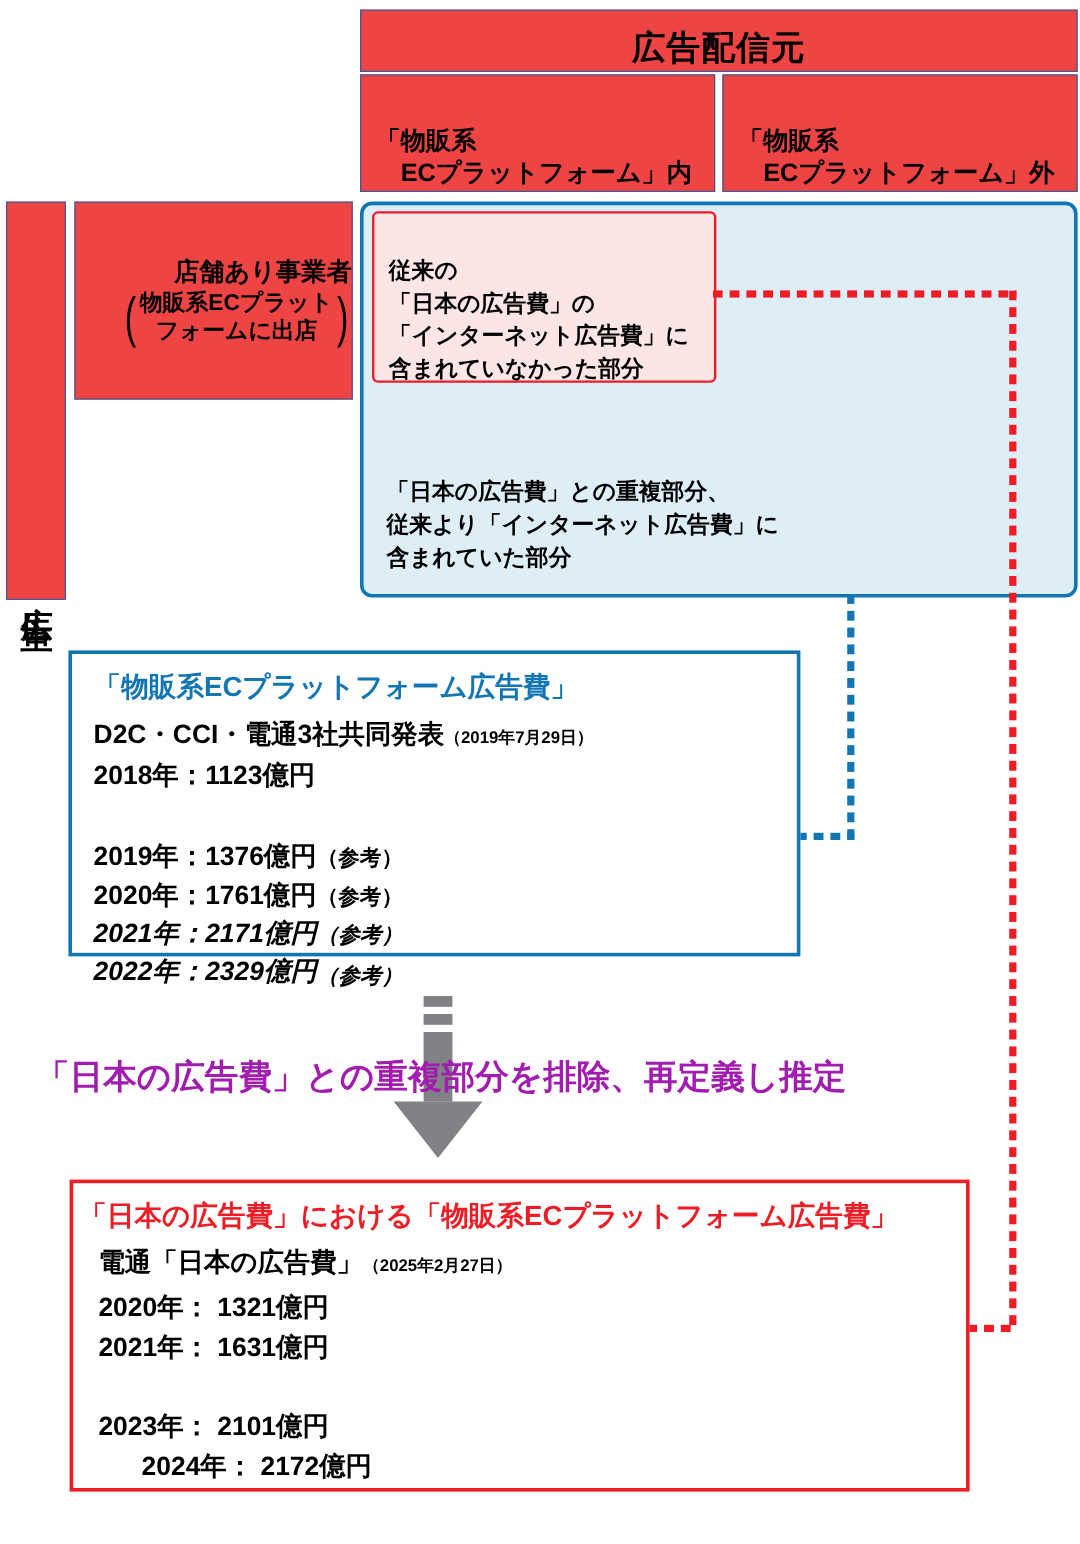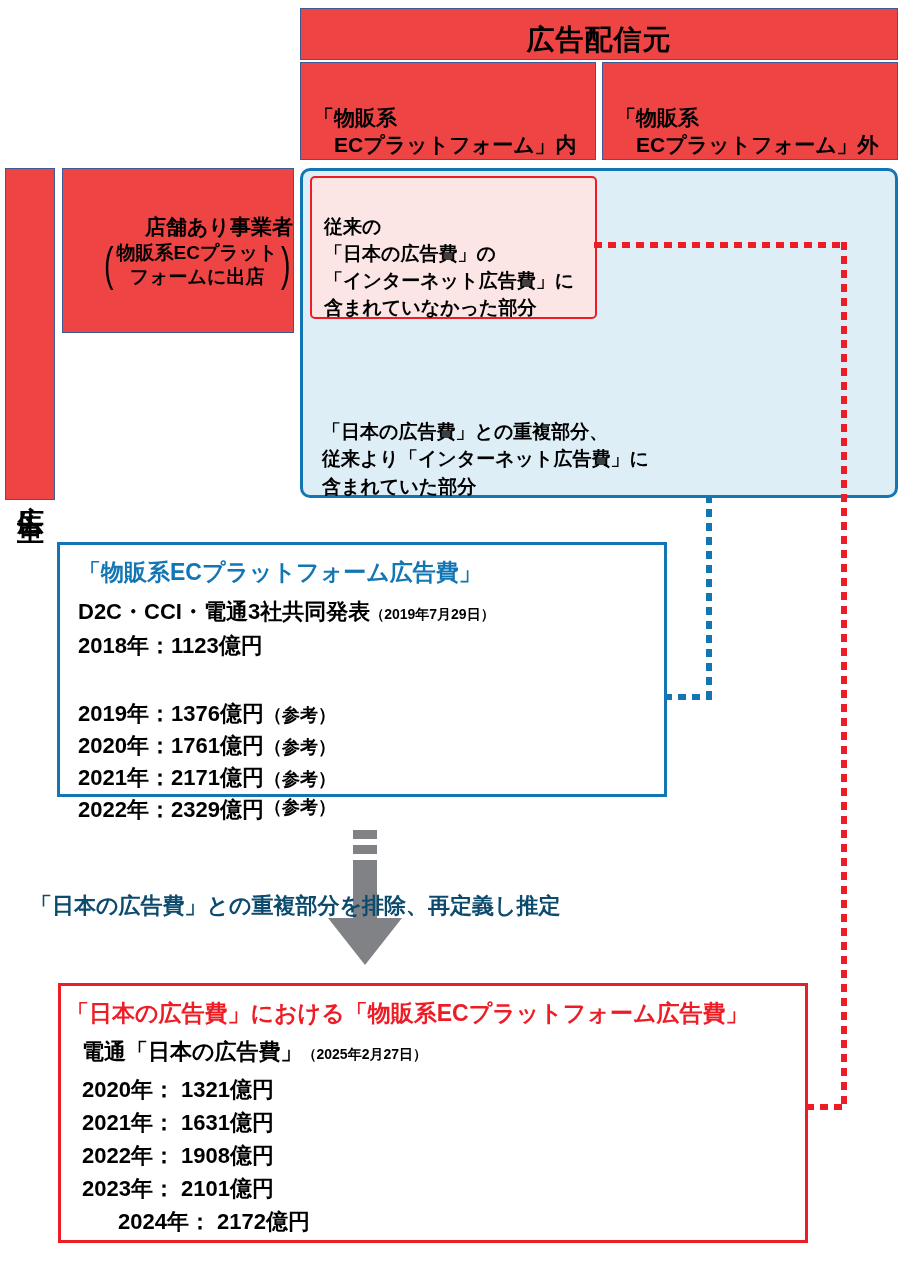--- a/index.html
+++ b/index.html
@@ -141,25 +141,24 @@
   
   .arrow-seg { position:absolute; background:#808285; }
   .arrow-head {
     position: absolute;
     width: 0; height: 0;
     border-left: 37px solid transparent;
     border-right: 37px solid transparent;
     border-top: 47px solid #808285;
   }
   .arrow-caption {
-    font-size: 22px;
-    font-weight: 700;
-    color: #0c4a6e;
+    font-size: 28px;
+    font-weight: 700;
+    color: #a21caf;
     white-space: nowrap;
-    margin-top: 12px;
   }
 
   
   .dot-v, .dot-h { position: absolute; }
   .dot-v.red {
     width: 6px;
     background-image: linear-gradient(#ee1c25 60%, rgba(255,255,255,0) 0%);
     background-size: 6px 14px;
     background-repeat: repeat-y;
   }
@@ -221,21 +220,21 @@
   <div class="abs blue-panel" style="left:300px; top:168px; width:598px; height:330px;">
   </div>
 
   <div class="abs pink-box" style="left:310px; top:176px; width:287px; height:143px;">
     <span>従来の
 「日本の広告費」の
 「インターネット広告費」に
 含まれていなかった部分</span>
   </div>
 
-  <div class="abs panel-text" style="left:322px; top:390px; width:460px;">
+  <div class="abs panel-text" style="left:322px; top:369px; width:460px;">
     <span>「日本の広告費」との重複部分、
 従来より「インターネット広告費」に
 含まれていた部分</span>
   </div>
 
   <div class="abs dot-h red" style="left:594px; top:242px; width:253px;"></div>
   <div class="abs dot-v red" style="left:841px; top:242px; height:868px;"></div>
   <div class="abs dot-h red" style="left:806px; top:1104px; width:41px;"></div>
 
   <div class="abs dot-v blue" style="left:706px; top:495px; height:205px;"></div>
@@ -259,25 +258,25 @@
 
 
   <div class="abs" style="left:78px; top:699px; display:flex; align-items:baseline;">
     <span class="card-line">2019年：1376億円</span>
     <span class="card-ref">（参考）</span>
   </div>
   <div class="abs" style="left:78px; top:731px; display:flex; align-items:baseline;">
     <span class="card-line">2020年：1761億円</span>
     <span class="card-ref">（参考）</span>
   </div>
-  <div class="abs" style="left:78px; top:763px; display:flex; align-items:baseline;">
+  <div class="abs" style="left:78px; top:763px; display:flex; align-items:baseline;font-style:italic;">
     <span class="card-line">2021年：2171億円</span>
     <span class="card-ref">（参考）</span>
   </div>
-  <div class="abs" style="left:78px; top:795px; display:flex; align-items:flex-start;">
+  <div class="abs" style="left:78px; top:795px; display:flex; align-items:flex-end;font-style:italic;">
     <span class="card-line">2022年：2329億円</span>
     <span class="card-ref">（参考）</span>
   </div>
 
   <div class="arrow-seg" style="left:353px; top:830px; width:24px; height:9px;"></div>
   <div class="arrow-seg" style="left:353px; top:845px; width:24px; height:9px;"></div>
   <div class="arrow-seg" style="left:353px; top:860px; width:24px; height:58px;"></div>
   <div class="arrow-head" style="left:328px; top:918px;"></div>
 
   <div class="abs arrow-caption" style="left:30px; top:879px;">
@@ -295,23 +294,20 @@
     <span class="card-line">電通「日本の広告費」</span>
     <span class="card-note">（2025年2月27日）</span>
   </div>
 
   <div class="abs card-line" style="left:82px; top:1075px;">
     <span>2020年： 1321億円</span>
   </div>
   <div class="abs card-line" style="left:82px; top:1108px;">
     <span>2021年： 1631億円</span>
   </div>
-  <div class="abs card-line" style="left:82px; top:1141px;">
-    <span>2022年： 1908億円</span>
-  </div>
   <div class="abs card-line" style="left:82px; top:1174px;">
     <span>2023年： 2101億円</span>
   </div>
   <div class="abs card-line" style="left:82px; top:1207px;margin-left:36px;">
     <span>2024年： 2172億円</span>
   </div>
 
 </div>
 
 </body></html>

